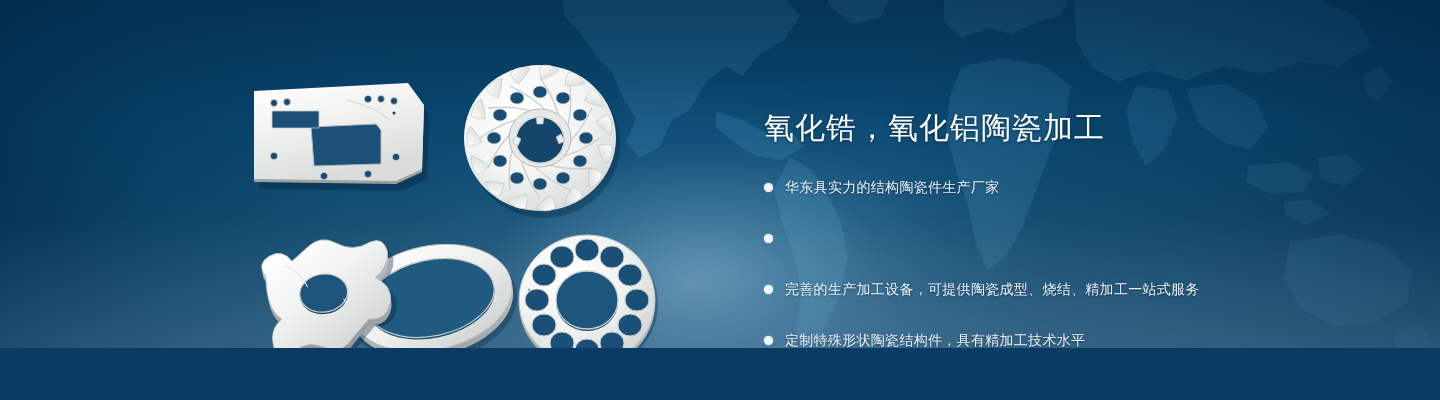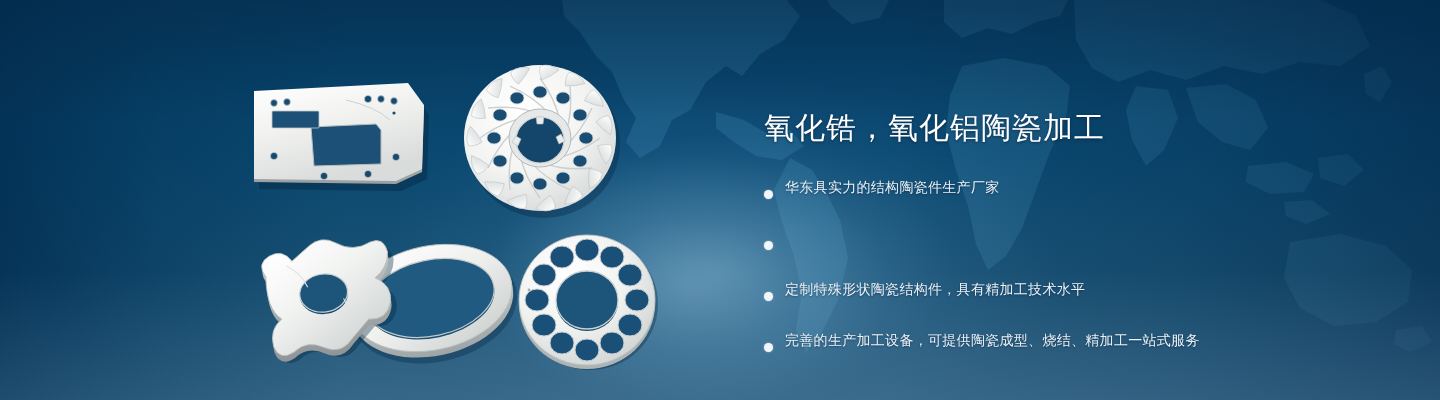--- a/index.html
+++ b/index.html
@@ -4,21 +4,21 @@
 <title>Ceramic Banner</title>
 <style>
   html, body {
     margin: 0;
     padding: 0;
     background: #0a3c63;
   }
   #banner {
     position: relative;
     width: 1440px;
-    height: 400px;
+    height: 348px;
     overflow: hidden;
     font-family: "Liberation Sans", "DejaVu Sans", sans-serif;
     background: #07416c;
     user-select: none;
   }
 
   
   .bg-base {
     position: absolute;
     inset: 0;
@@ -104,21 +104,21 @@
     text-shadow: 0 1px 3px rgba(0,20,45,0.55);
     white-space: nowrap;
   }
   .bullets {
     list-style: none;
     margin: 0;
     padding: 0;
   }
   .bullet-row {
     display: flex;
-    align-items: flex-end;
+    align-items: center;
     height: 24px;
     margin-bottom: 6px;
     margin-top: 27px;
   }
   .bullet-dot {
     width: 9px; height: 9px;
     border-radius: 50%;
     background: #f2f6fa;
     margin-right: 12px;
     flex: 0 0 auto;
@@ -486,22 +486,22 @@
     <ul class="bullets">
       <li class="bullet-row">
         <span class="bullet-dot"></span>
         <span class="bullet-text">华东具实力的结构陶瓷件生产厂家</span>
       </li>
       <li class="bullet-row">
         <span class="bullet-dot"></span>
       </li>
       <li class="bullet-row">
         <span class="bullet-dot"></span>
-        <span class="bullet-text">定制特殊形状陶瓷结构件，具有精加工技术水平</span>
+        <span class="bullet-text">完善的生产加工设备，可提供陶瓷成型、烧结、精加工一站式服务</span>
       </li>
       <li class="bullet-row">
         <span class="bullet-dot"></span>
-        <span class="bullet-text">完善的生产加工设备，可提供陶瓷成型、烧结、精加工一站式服务</span>
+        <span class="bullet-text">定制特殊形状陶瓷结构件，具有精加工技术水平</span>
       </li>
     </ul>
   </div>
 
 </div>
 
 </body></html>

